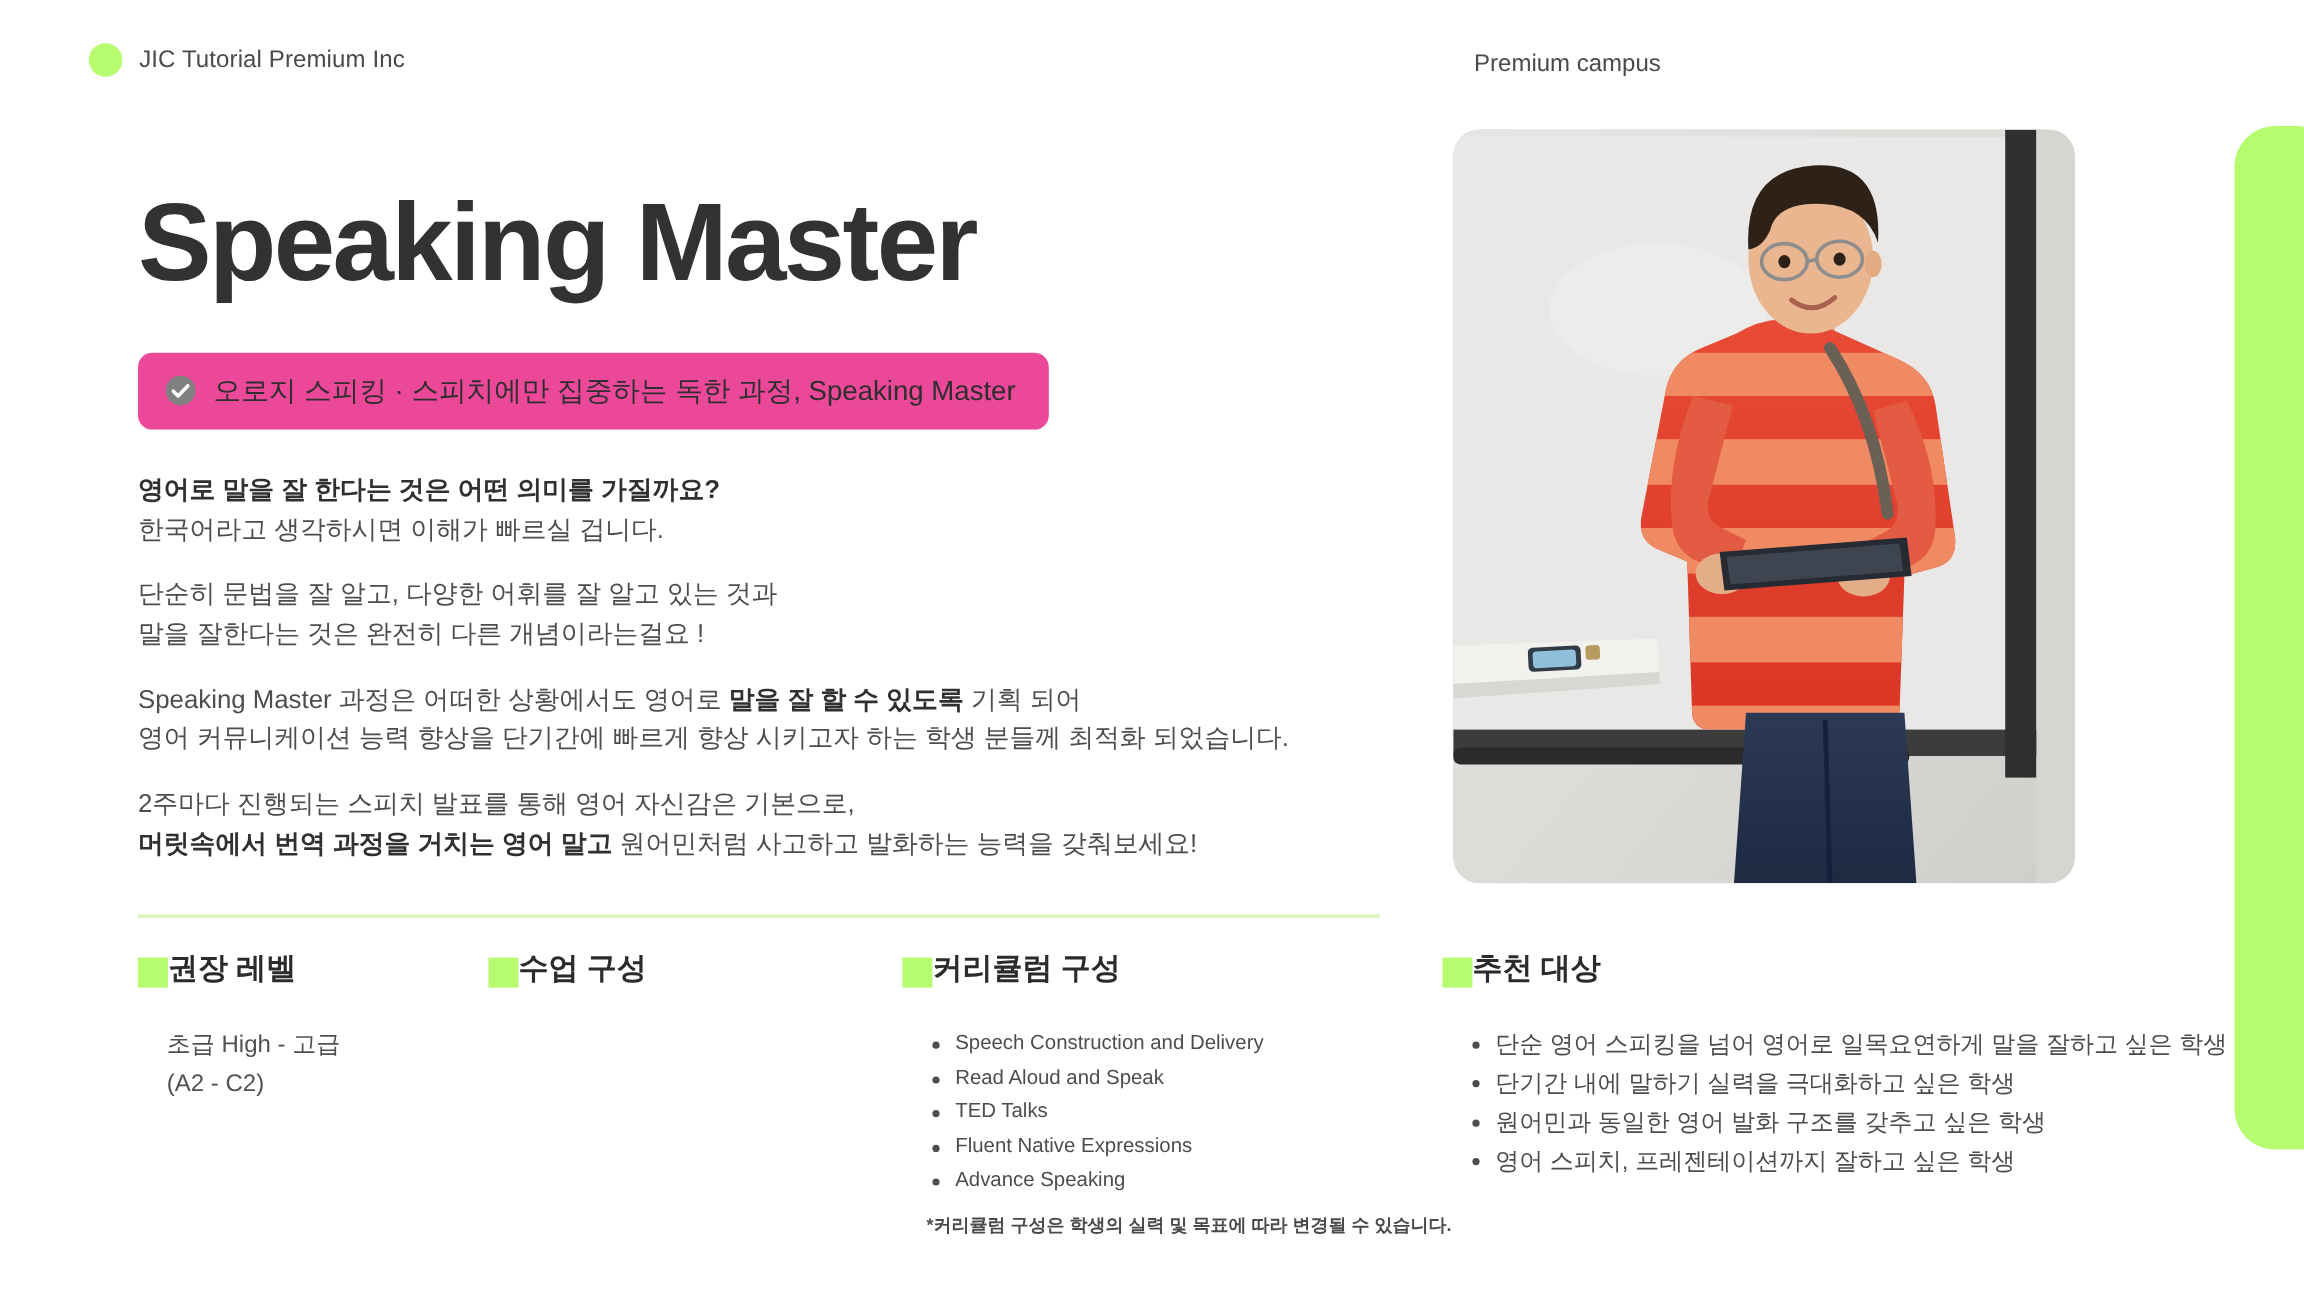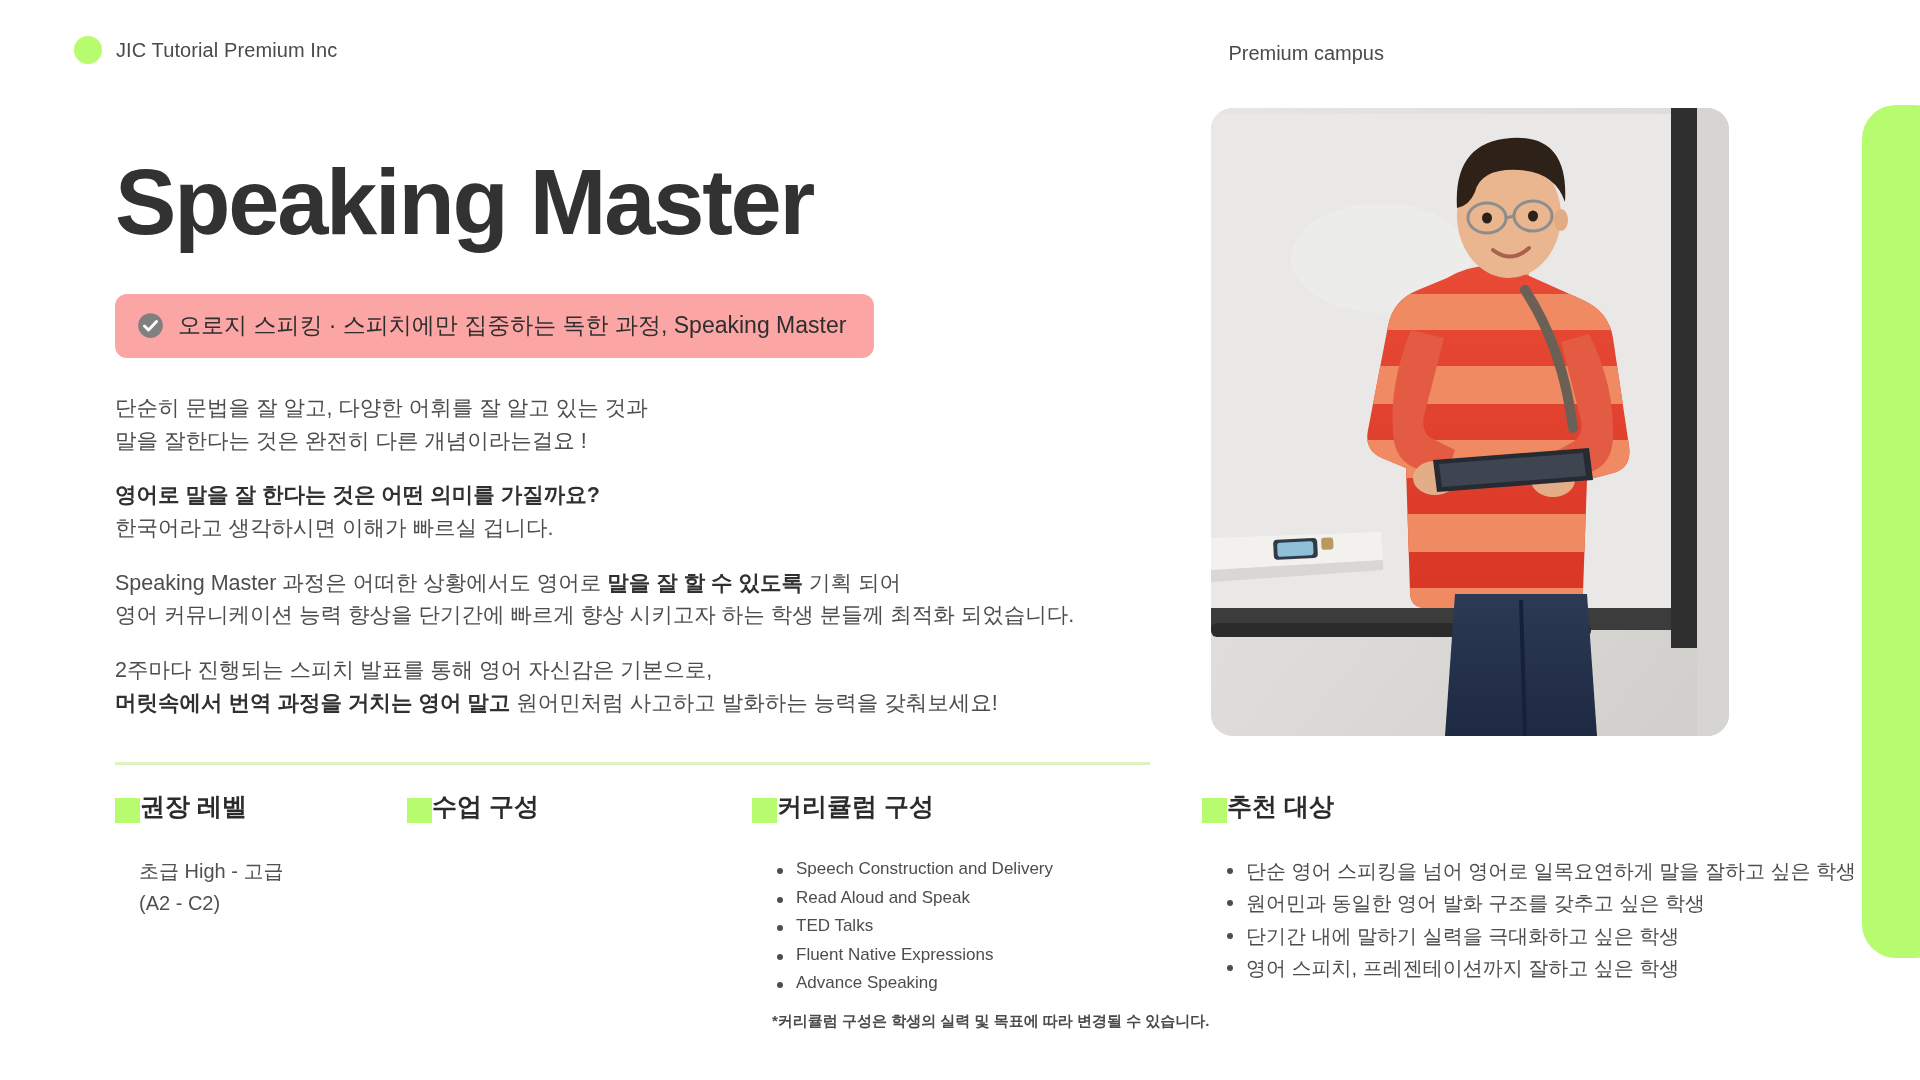--- a/index.html
+++ b/index.html
@@ -89,21 +89,21 @@
     letter-spacing: -2.2px;
     color: #323232;
     padding-top: 48px;
   }
 
   .highlight-banner {
     margin-top: 44px;
     display: inline-flex;
     align-items: center;
     gap: 14px;
-    background: #fca5a5;
+    background: #ec4899;
     border-radius: 12px;
     padding: 16px 28px 17px 22px;
   }
   .check-icon {
     width: 27px;
     height: 27px;
     flex: none;
   }
   .banner-text {
     font-size: 23px;
@@ -251,26 +251,26 @@
     <div class="highlight-banner">
       <svg class="check-icon" viewBox="0 0 24 24">
         <circle cx="12" cy="12" r="11" fill="#808080"></circle>
         <path d="M6.6 12.4 L10.2 16 L17.4 8.4" fill="none" stroke="#ffffff" stroke-width="2.6" stroke-linecap="round" stroke-linejoin="round"></path>
       </svg>
       <span class="banner-text">오로지 스피킹 · 스피치에만 집중하는 독한 과정, Speaking Master</span>
     </div>
 
     <div class="body-copy" id="body-copy">
         <div class="copy-block">
+          <div class="copy-line bold">영어로 말을 잘 한다는 것은 어떤 의미를 가질까요?</div>
+          <div class="copy-line">한국어라고 생각하시면 이해가 빠르실 겁니다.</div>
+        </div>
+        <div class="copy-block">
           <div class="copy-line">단순히 문법을 잘 알고, 다양한 어휘를 잘 알고 있는 것과</div>
           <div class="copy-line">말을 잘한다는 것은 완전히 다른 개념이라는걸요 !</div>
-        </div>
-        <div class="copy-block">
-          <div class="copy-line bold">영어로 말을 잘 한다는 것은 어떤 의미를 가질까요?</div>
-          <div class="copy-line">한국어라고 생각하시면 이해가 빠르실 겁니다.</div>
         </div>
         <div class="copy-block">
           <div class="copy-line">Speaking Master 과정은 어떠한 상황에서도 영어로 <b>말을 잘 할 수 있도록</b> 기획 되어</div>
           <div class="copy-line">영어 커뮤니케이션 능력 향상을 단기간에 빠르게 향상 시키고자 하는 학생 분들께 최적화 되었습니다.</div>
         </div>
         <div class="copy-block">
           <div class="copy-line">2주마다 진행되는 스피치 발표를 통해 영어 자신감은 기본으로,</div>
           <div class="copy-line"><b>머릿속에서 번역 과정을 거치는 영어 말고</b> 원어민처럼 사고하고 발화하는 능력을 갖춰보세요!</div>
         </div>
       </div>
@@ -384,18 +384,18 @@
       </ul>
       <div class="footnote">*커리큘럼 구성은 학생의 실력 및 목표에 따라 변경될 수 있습니다.</div>
     </div>
     <div class="info-col col-audience">
       <div class="col-head">
         <span class="head-swatch"></span>
         <span class="head-label">추천 대상</span>
       </div>
       <ul class="bullets">
         <li>단순 영어 스피킹을 넘어 영어로 일목요연하게 말을 잘하고 싶은 학생</li>
+        <li>단기간 내에 말하기 실력을 극대화하고 싶은 학생</li>
         <li>원어민과 동일한 영어 발화 구조를 갖추고 싶은 학생</li>
-        <li>단기간 내에 말하기 실력을 극대화하고 싶은 학생</li>
         <li>영어 스피치, 프레젠테이션까지 잘하고 싶은 학생</li>
       </ul>
     </div>
   </section>
 
 </body></html>

